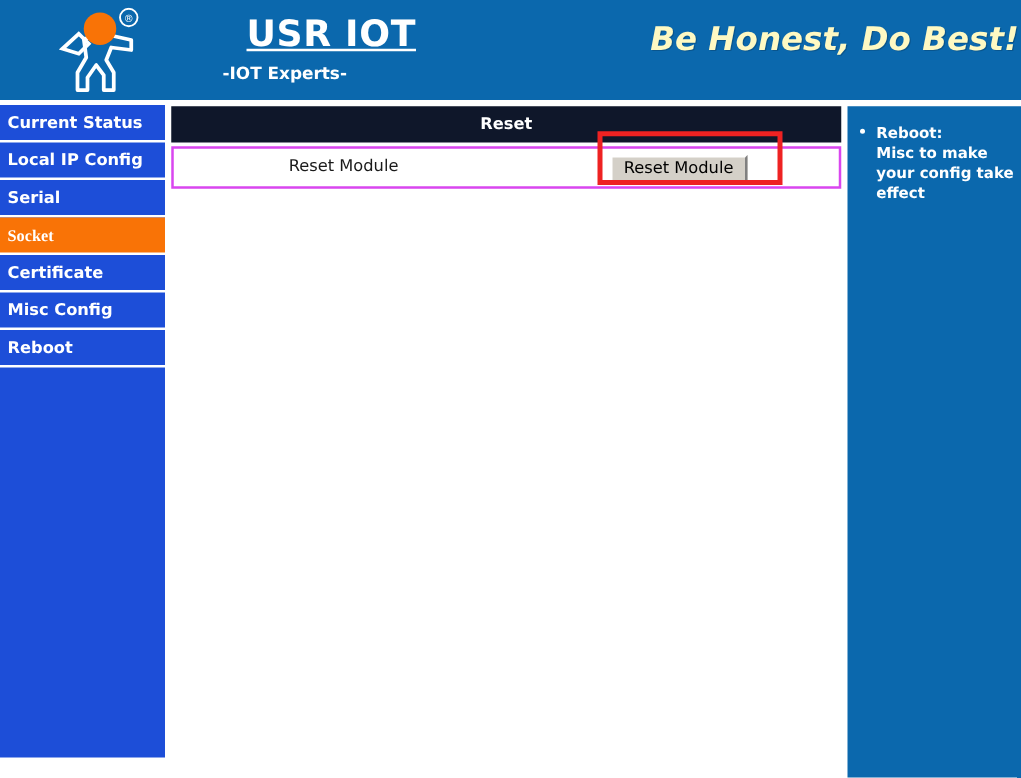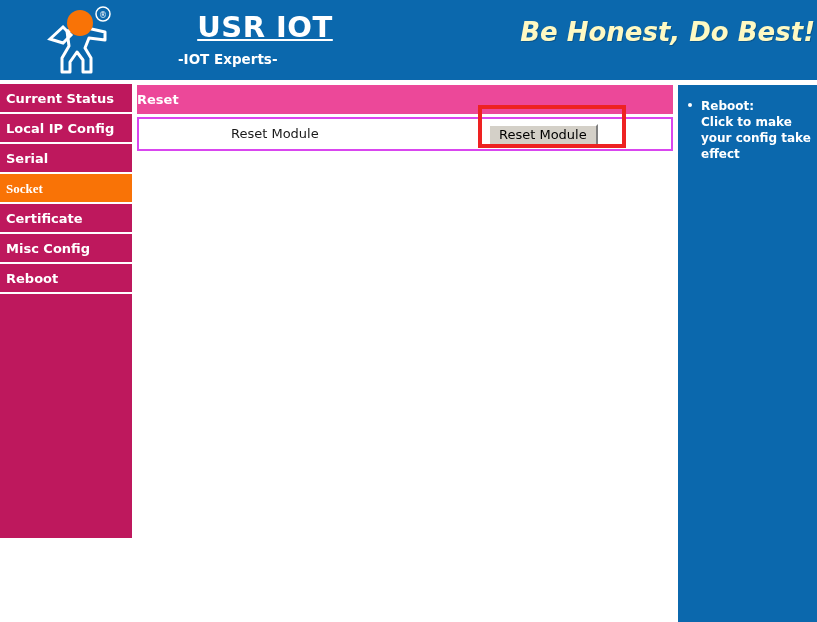--- a/index.html
+++ b/index.html
@@ -62,22 +62,22 @@
     color: #fef9c3;
     white-space: nowrap;
     text-shadow: 1px 1px 0 rgba(0,0,0,0.18);
   }
 
   
   #sidebar {
     position: absolute;
     left: 0; top: 84px;
     width: 132px;
-    height: 454px;
-    background: #be185d;
+    height: 522px;
+    background: #1d4ed8;
   }
   .side-item {
     height: 30px;
     line-height: 30px;
     padding-left: 6px;
     font-size: 13px;
     font-weight: bold;
     color: #ffffff;
     border-bottom: 2px solid #ffffff;
     box-sizing: border-box;
@@ -93,24 +93,25 @@
   #content {
     position: absolute;
     left: 137px; top: 85px;
     width: 536px;
     height: 537px;
     background: #ffffff;
   }
   #content-header {
     height: 29px;
     line-height: 29px;
-    background: #ec4899;
-    color: #ffffff;
-    font-size: 13px;
-    font-weight: bold;
+    background: #0f172a;
+    color: #ffffff;
+    font-size: 13px;
+    font-weight: bold;
+    text-align: center;
   }
   #content-row {
     position: relative;
     height: 34px;
     margin-top: 3px;
     border: 2px solid #d946ef;
     box-sizing: border-box;
     background: #ffffff;
   }
   #row-label {
@@ -223,16 +224,16 @@
   </div>
 
   <div id="annotation-box"></div>
 </div>
 
 <div id="help-panel">
   <div id="help-body">
     <div class="help-entry">
       <span class="help-bullet"></span>
       <span class="help-term">Reboot:</span>
-      <span class="help-desc">Click to make your config take effect</span>
+      <span class="help-desc">Misc to make your config take effect</span>
     </div>
   </div>
 </div>
 
 </body></html>

